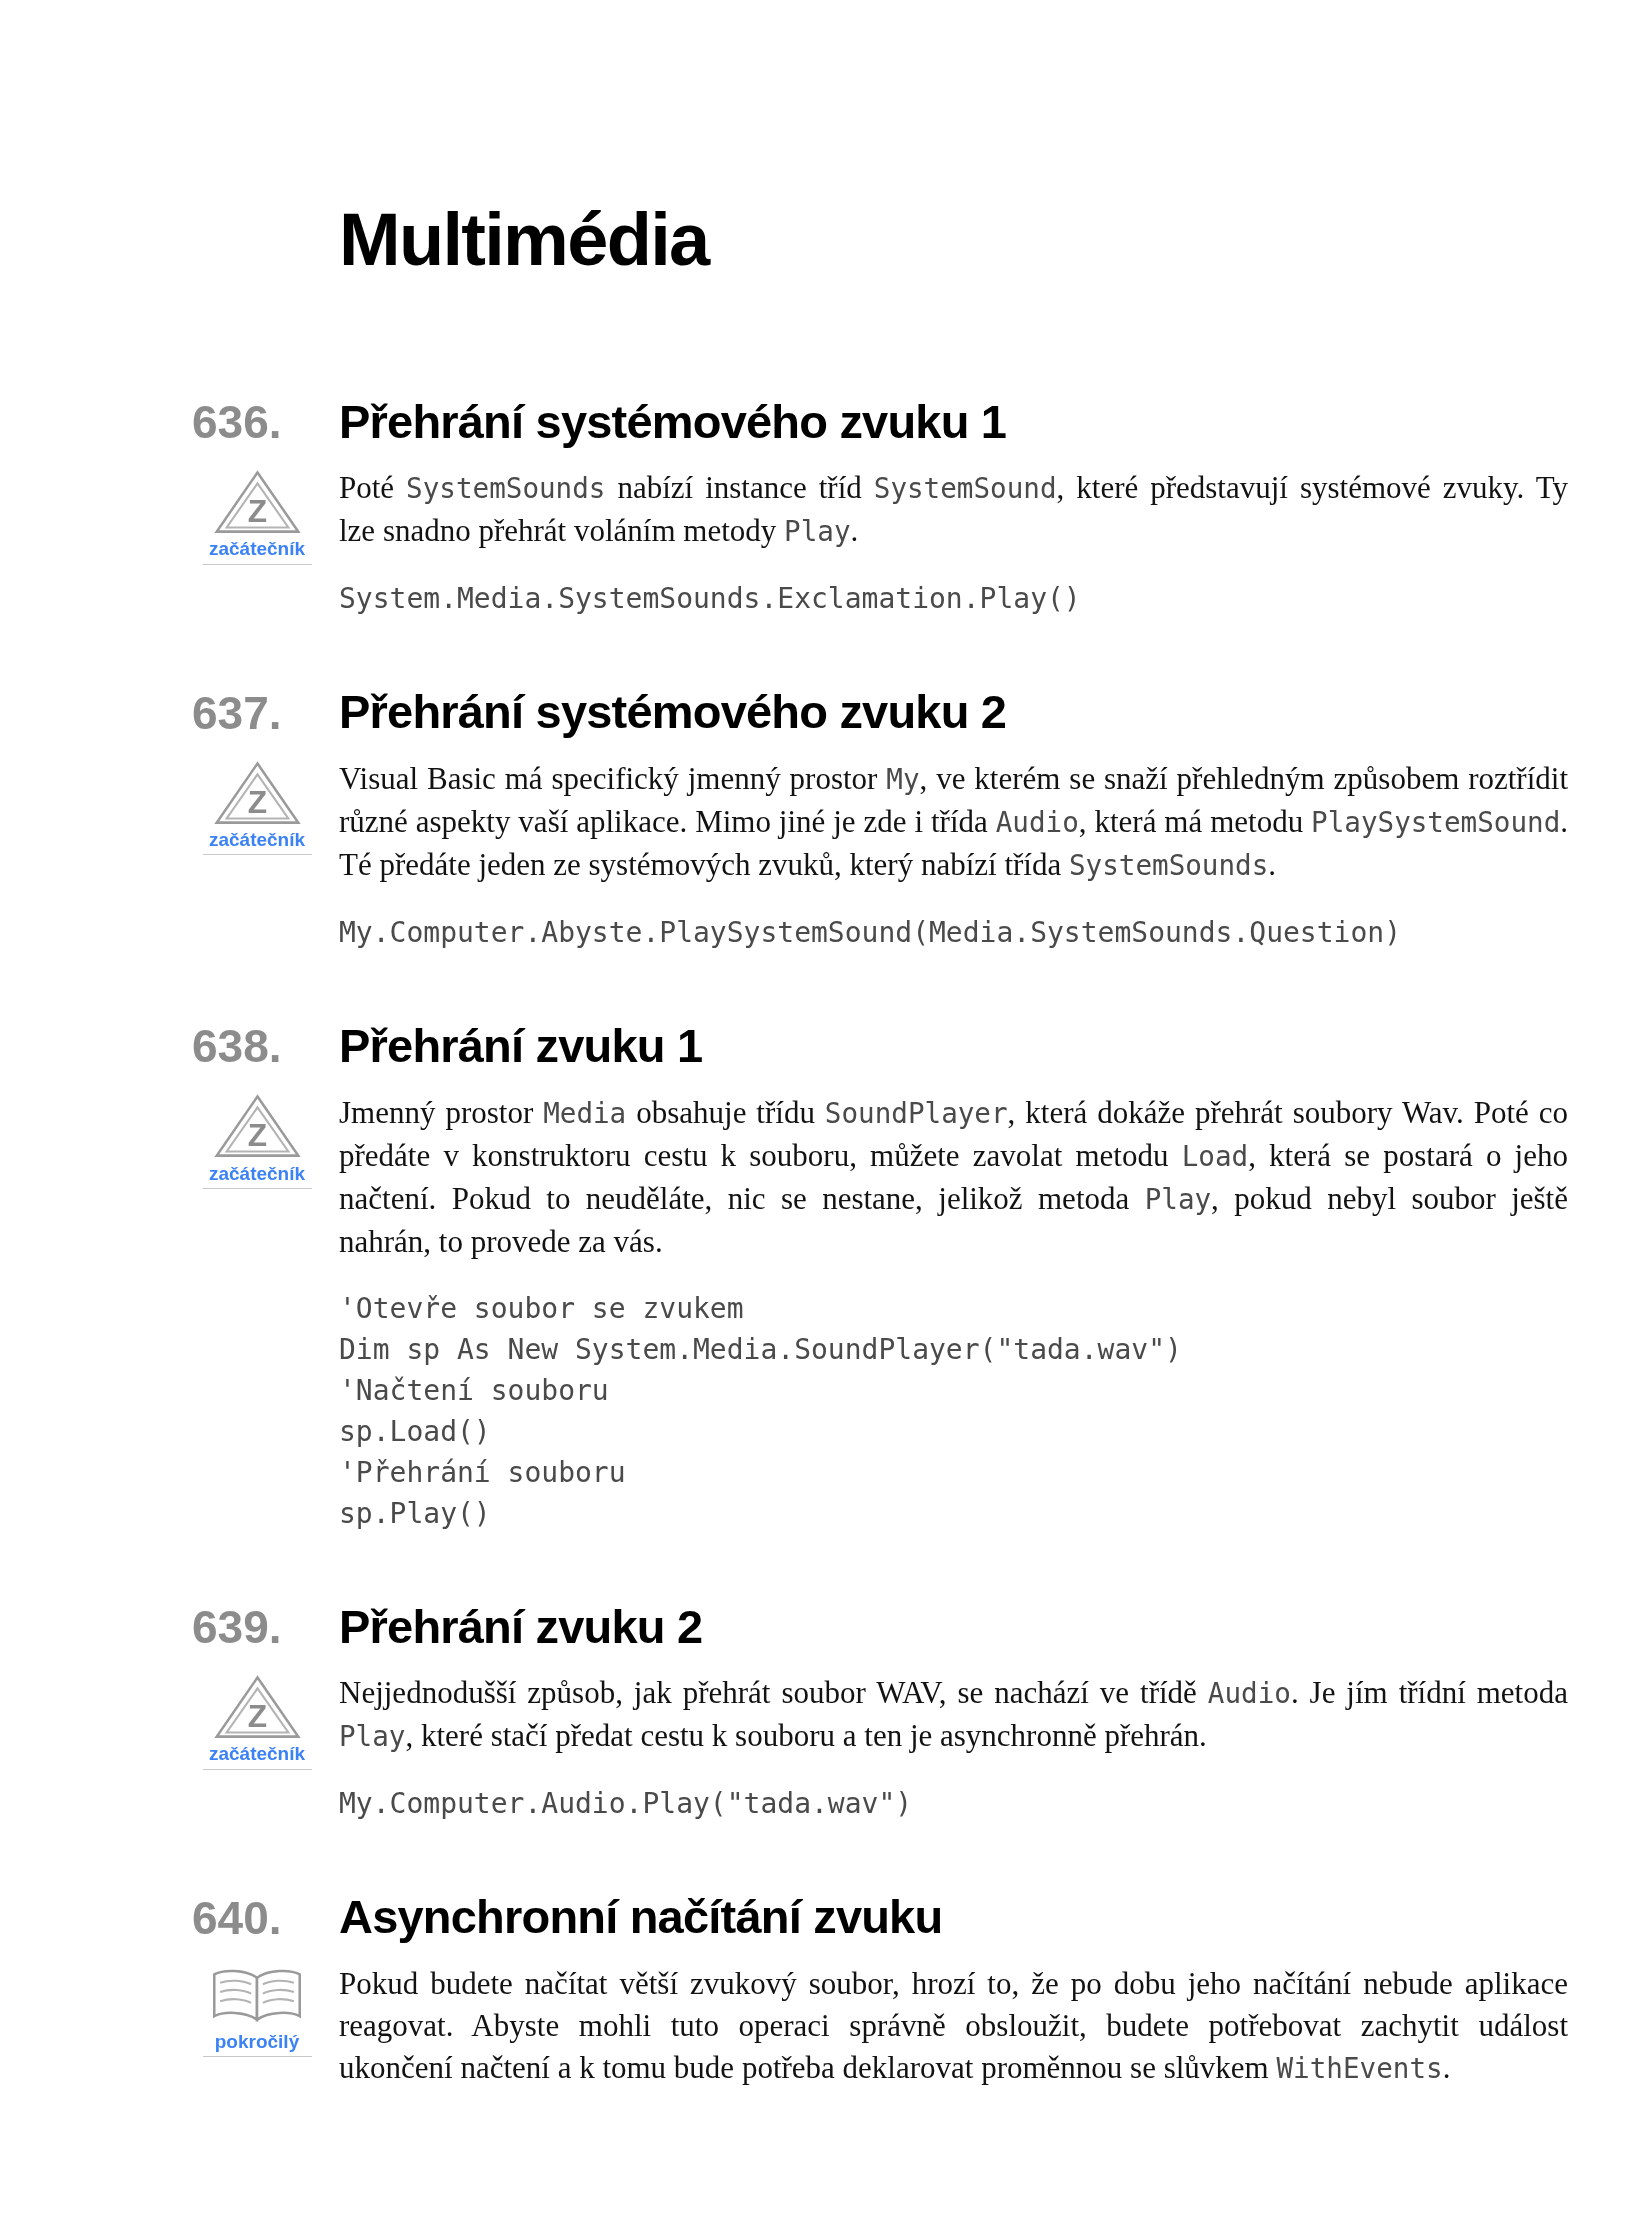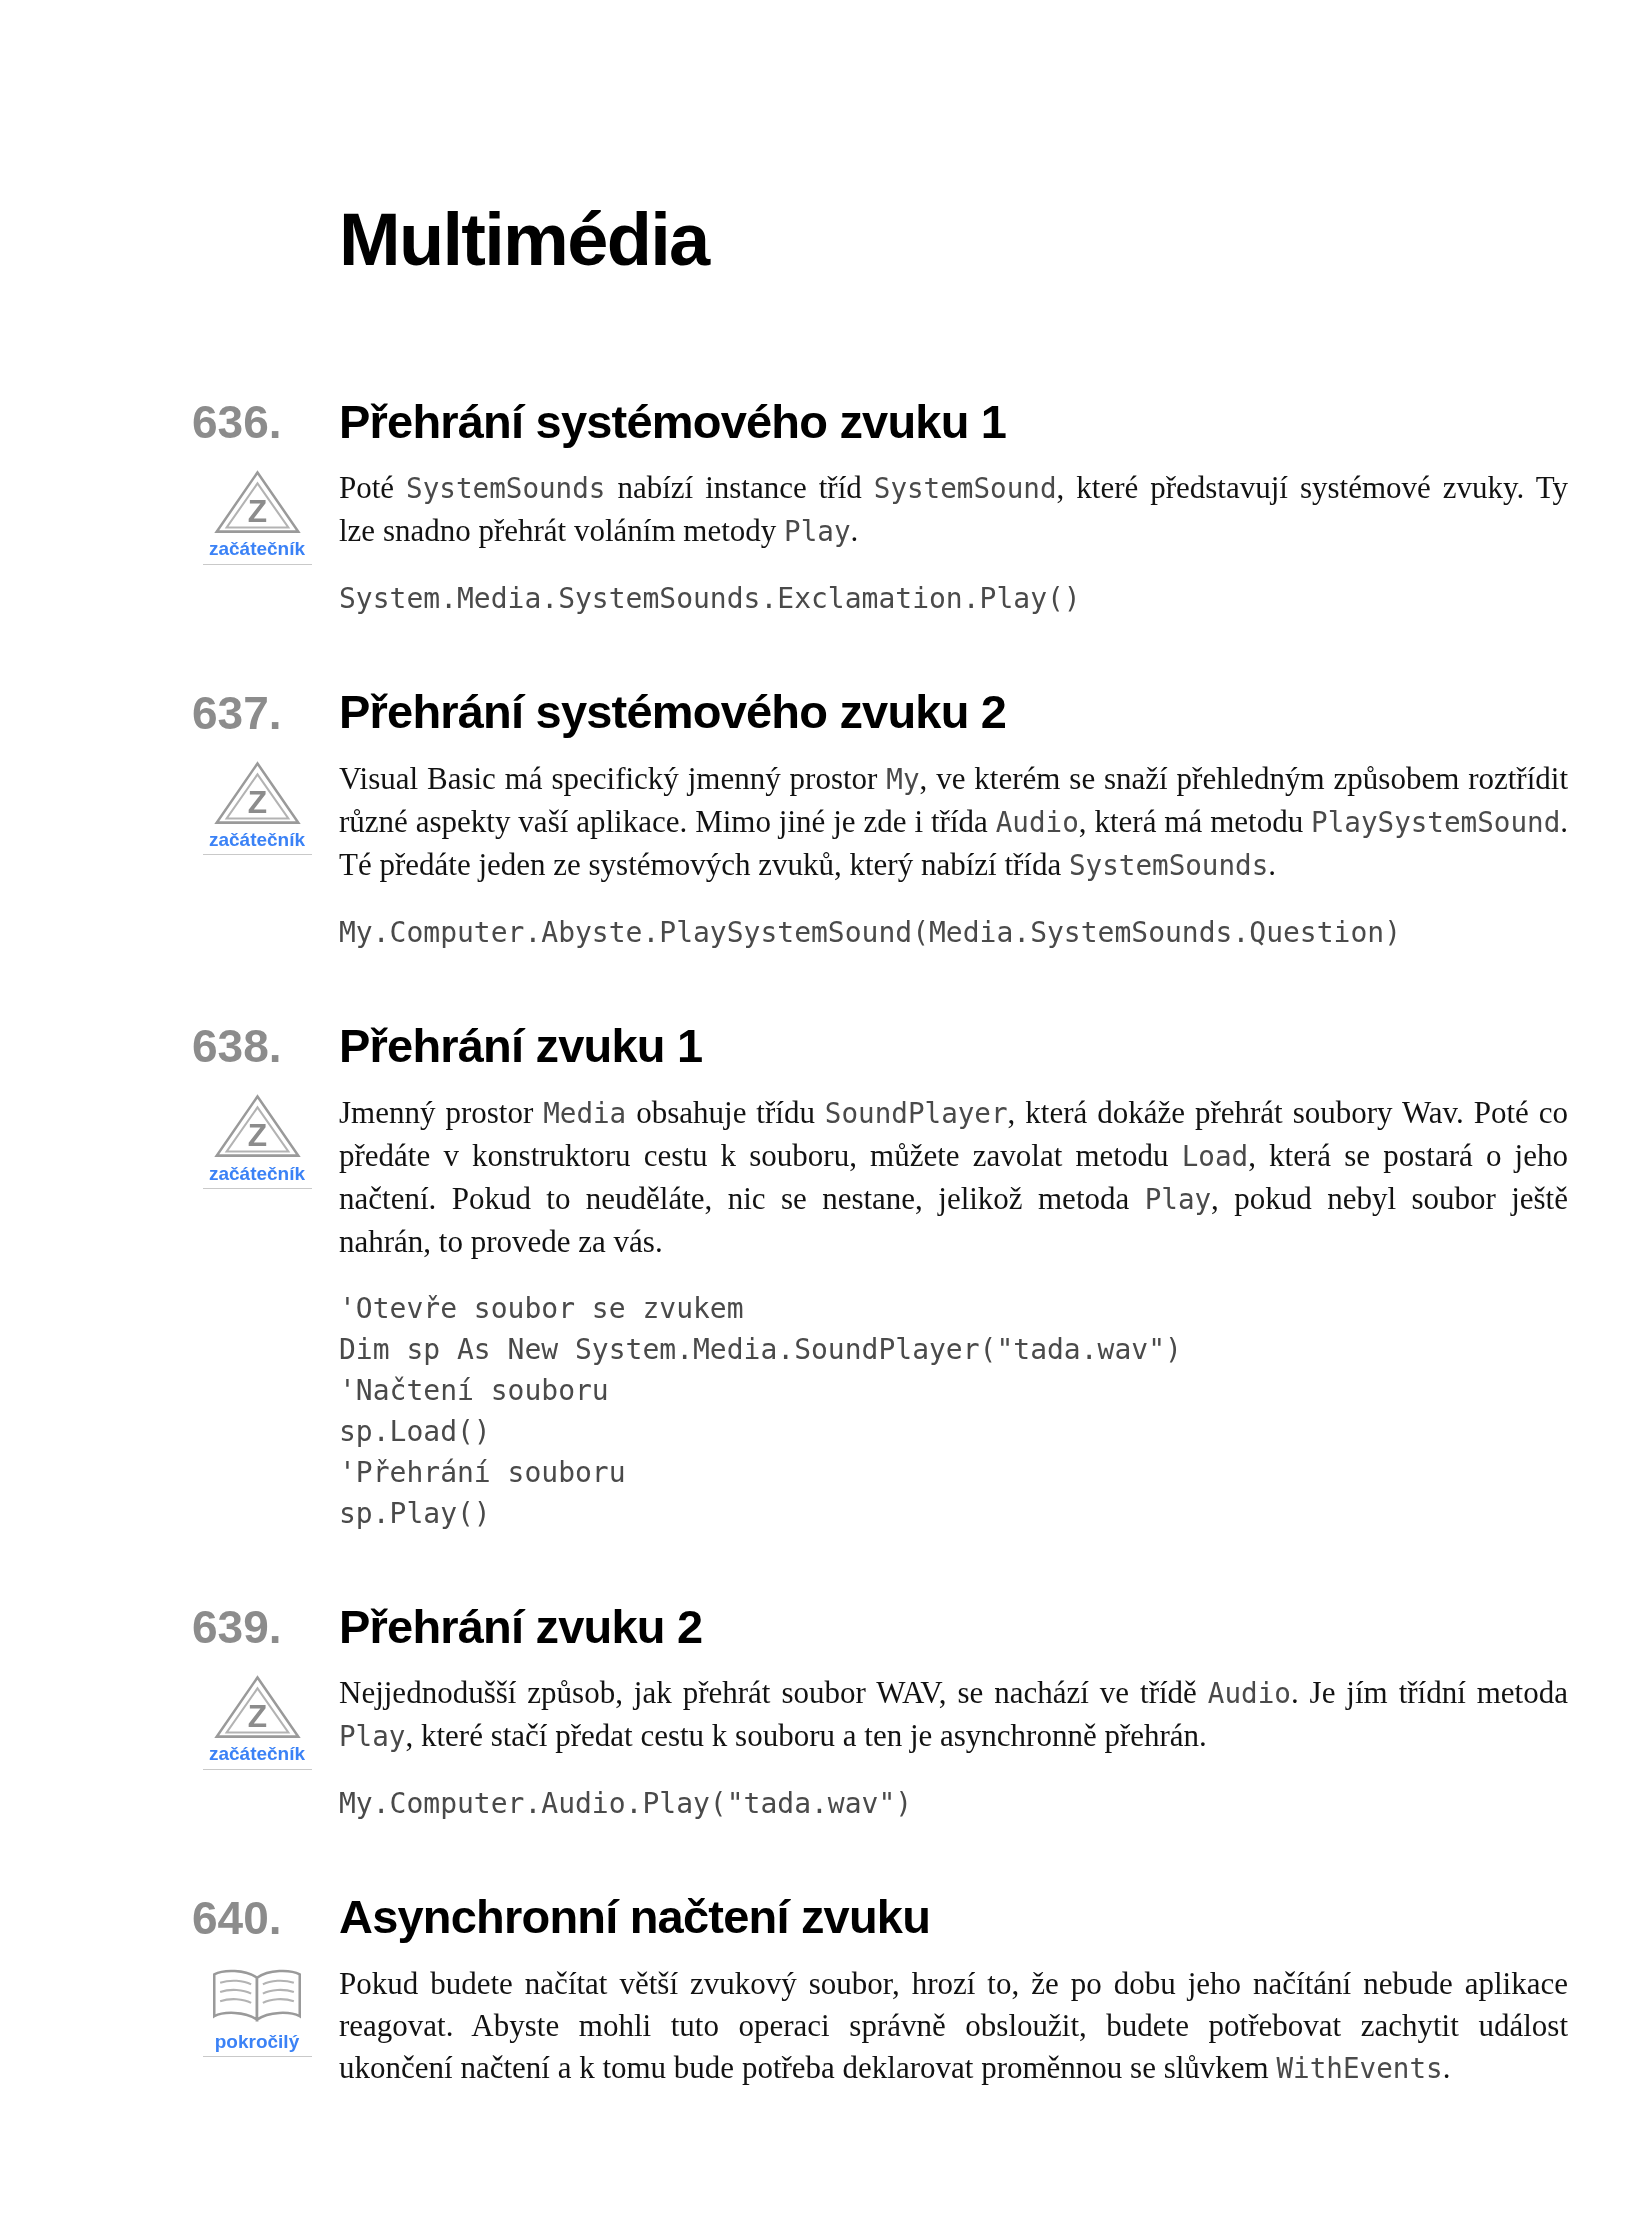--- a/index.html
+++ b/index.html
@@ -212,20 +212,20 @@
     <path d="M12 42 C24 38, 40 39, 49 44" stroke="#b3b3b3" stroke-width="2.5"></path>
     <path d="M100 20 C88 16, 72 17, 63 22" stroke="#b3b3b3" stroke-width="2.5"></path>
     <path d="M100 31 C88 27, 72 28, 63 33" stroke="#b3b3b3" stroke-width="2.5"></path>
     <path d="M100 42 C88 38, 72 39, 63 44" stroke="#b3b3b3" stroke-width="2.5"></path>
     <line x1="56" y1="14" x2="56" y2="64" stroke="#9a9a9a" stroke-width="2.5"></line>
   </svg>
 </div>
         <div class="level-label">pokročilý</div>
       </div>
     </div>
-    <h2 class="tip-title">Asynchronní načtení zvuku</h2>
+    <h2 class="tip-title">Asynchronní načítání zvuku</h2>
     <div>
           <p class="para"><span>Pokud budete načítat větší zvukový soubor, hrozí to, že po dobu jeho načítání nebude aplikace reagovat. Abyste mohli tuto operaci správně obsloužit, budete potřebovat zachytit událost ukončení načtení a k tomu bude potřeba deklarovat proměnnou se slůvkem </span><code class="inline-code">WithEvents</code><span>.</span></p>
         </div>
   </section>
 </div>
 </div>
 
 
 </body></html>

